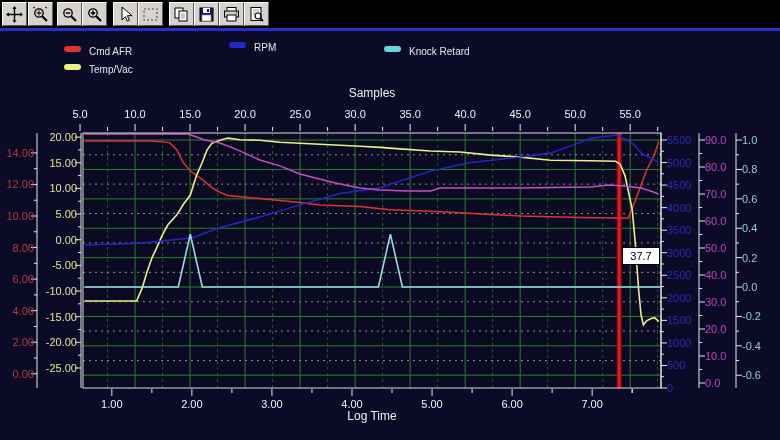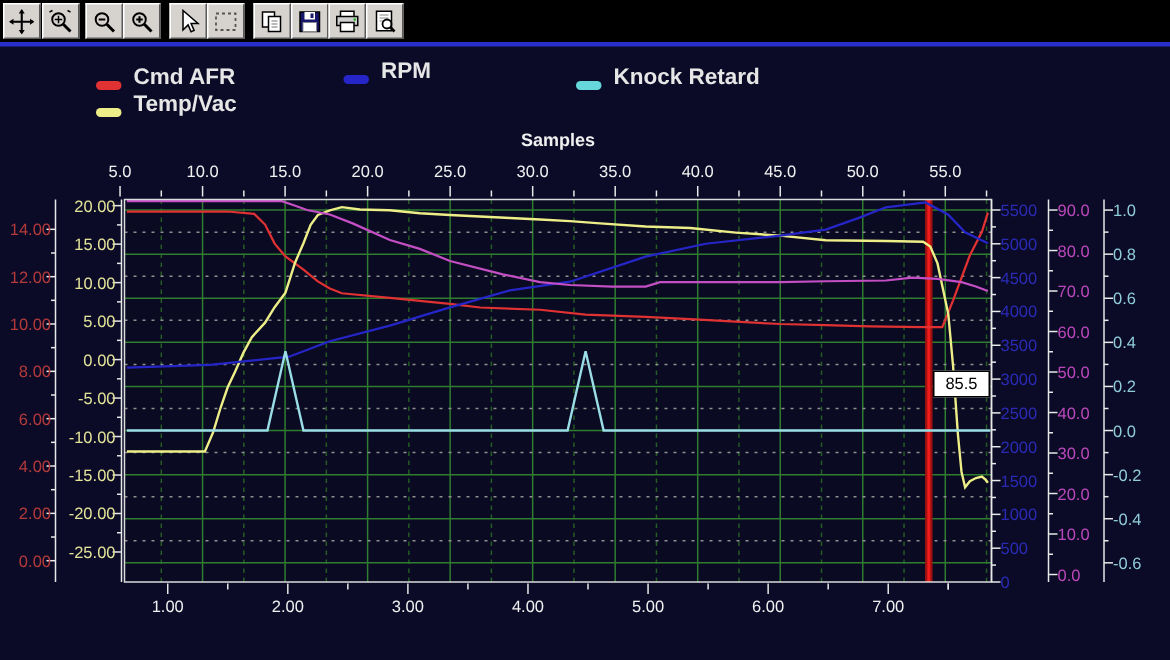--- a/index.html
+++ b/index.html
@@ -7,26 +7,26 @@
        font-family:"Liberation Sans",sans-serif;}
   
   #toolbar{position:absolute;left:0;top:0;width:780px;height:28px;background:#000;}
   .tbtn{position:absolute;top:2px;width:25px;height:24px;background:#d6d3ce;
         border-top:1px solid #fff;border-left:1px solid #fff;
         border-right:1px solid #5a5a5a;border-bottom:1px solid #5a5a5a;
         box-shadow:1px 1px 0 #000;display:flex;align-items:center;justify-content:center;padding:0;}
   .tbtn svg{display:block;}
   #sep{position:absolute;left:0;top:28px;width:780px;height:3px;background:#2730c8;}
   
-  .lg{position:absolute;height:14px;display:flex;align-items:flex-end;gap:8px;color:#e6e6e6;
-      font-size:15px;white-space:nowrap;cursor:default;font-weight:bold;}
+  .lg{position:absolute;height:14px;display:flex;align-items:flex-start;gap:8px;color:#e6e6e6;
+      font-size:10px;white-space:nowrap;cursor:default;}
   .sw{width:17px;height:6px;border-radius:3px;display:inline-block;}
   
   .axtitle{position:absolute;left:83px;width:578px;text-align:center;color:#f0f0f0;
-           font-size:12px;font-weight:bold;}
+           font-size:12px;font-weight:normal;}
   
   #chartsvg{position:absolute;left:0;top:0;}
   
   #curbox{position:absolute;left:622px;top:247px;width:36px;height:16px;background:#fff;
           border:1px solid #000;color:#000;font-size:11px;text-align:center;line-height:16px;}
 </style>
 </head>
 <body>
 
 <div id="app">
@@ -115,20 +115,21 @@
   <div class="lg" style="left:229px;top:42px">
     <span class="sw" style="background: rgb(38, 38, 200);"></span>
     <span>RPM</span>
   </div>
   <div class="lg" style="left:384px;top:46px">
     <span class="sw" style="background: rgb(102, 216, 220);"></span>
     <span>Knock Retard</span>
   </div>
 
   <div class="axtitle" style="top:86px">Samples</div>
+  <div class="axtitle" style="top:409px">Log Time</div>
 
   <svg id="chartsvg" width="780" height="440">
       <defs>
         <clipPath id="pc">
           <rect x="83" y="133" width="578" height="255"></rect>
         </clipPath>
       </defs>
       <rect x="83" y="133" width="578" height="255" fill="#0a0a22"></rect>
       <line x1="107.53721682847898" y1="133" x2="107.53721682847898" y2="388" stroke="#245c24" stroke-width="1" stroke-dasharray="3,3"></line>
       <line x1="135.0453074433657" y1="133" x2="135.0453074433657" y2="388" stroke="#2f7d2f" stroke-width="1"></line>
@@ -374,15 +375,15 @@
       <line x1="736" y1="331.1210374639769" x2="739" y2="331.1210374639769" stroke="#e8e8e8"></line>
       <line x1="736" y1="301.72622478386165" x2="739" y2="301.72622478386165" stroke="#e8e8e8"></line>
       <line x1="736" y1="272.3314121037464" x2="739" y2="272.3314121037464" stroke="#e8e8e8"></line>
       <line x1="736" y1="242.9365994236311" x2="739" y2="242.9365994236311" stroke="#e8e8e8"></line>
       <line x1="736" y1="213.54178674351584" x2="739" y2="213.54178674351584" stroke="#e8e8e8"></line>
       <line x1="736" y1="184.1469740634006" x2="739" y2="184.1469740634006" stroke="#e8e8e8"></line>
       <line x1="736" y1="154.7521613832853" x2="739" y2="154.7521613832853" stroke="#e8e8e8"></line>
     </svg>
 
   <div id="curbox">
-    <span>85.5</span>
+    <span>37.7</span>
   </div>
 </div>
 
 </body></html>

